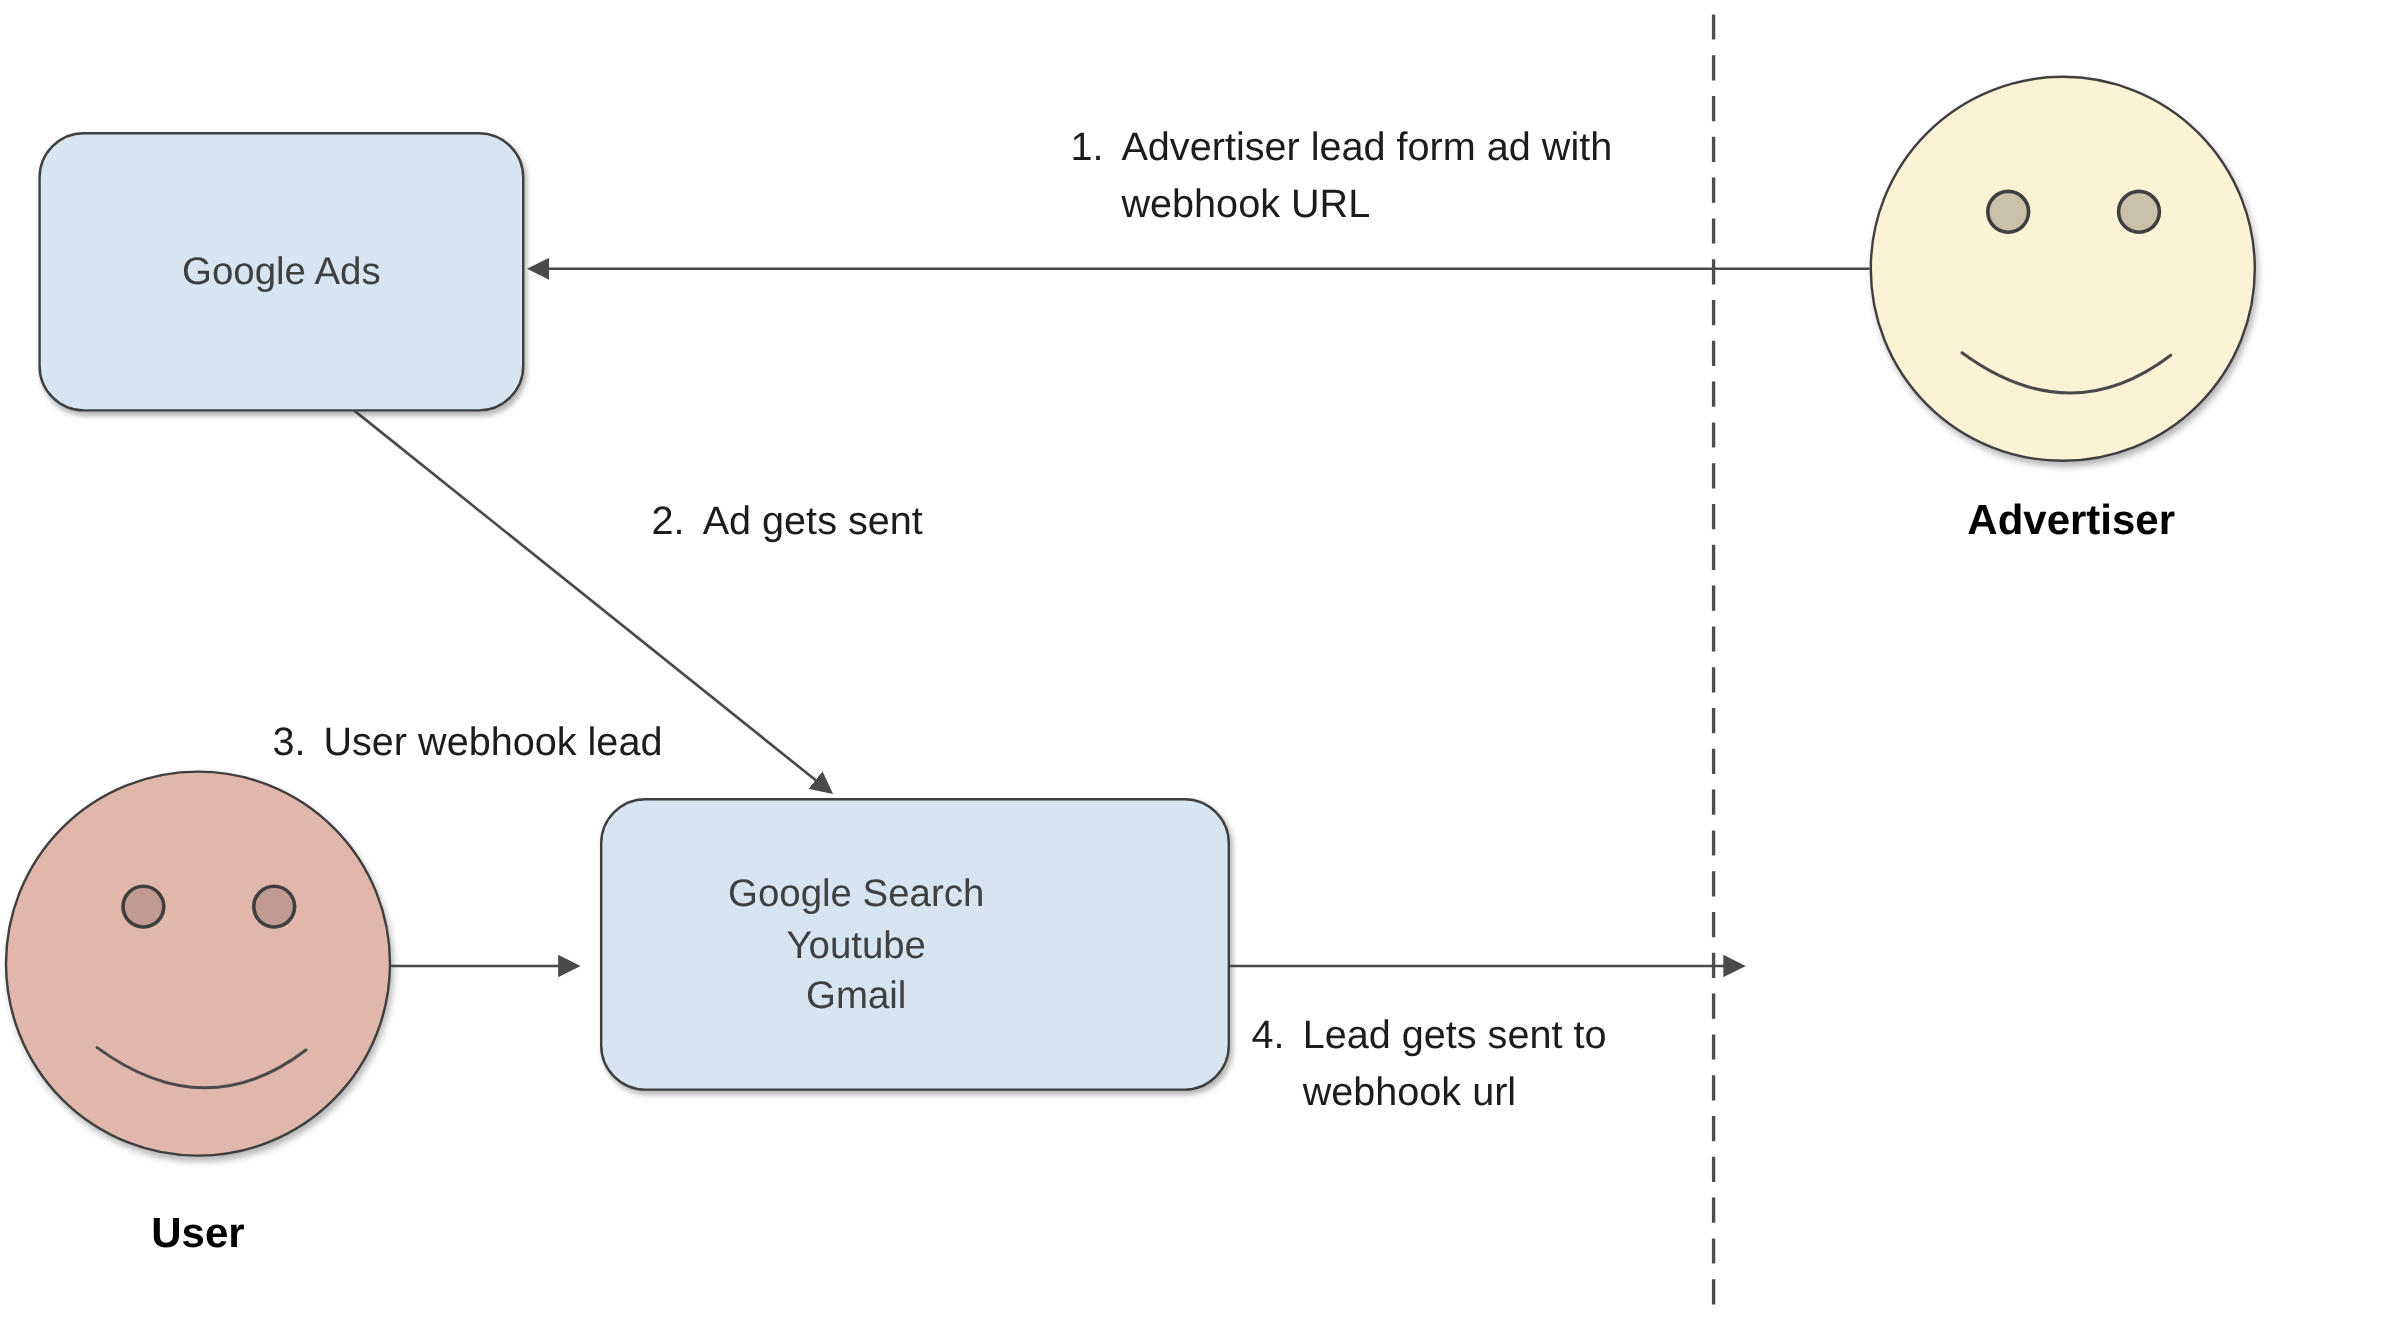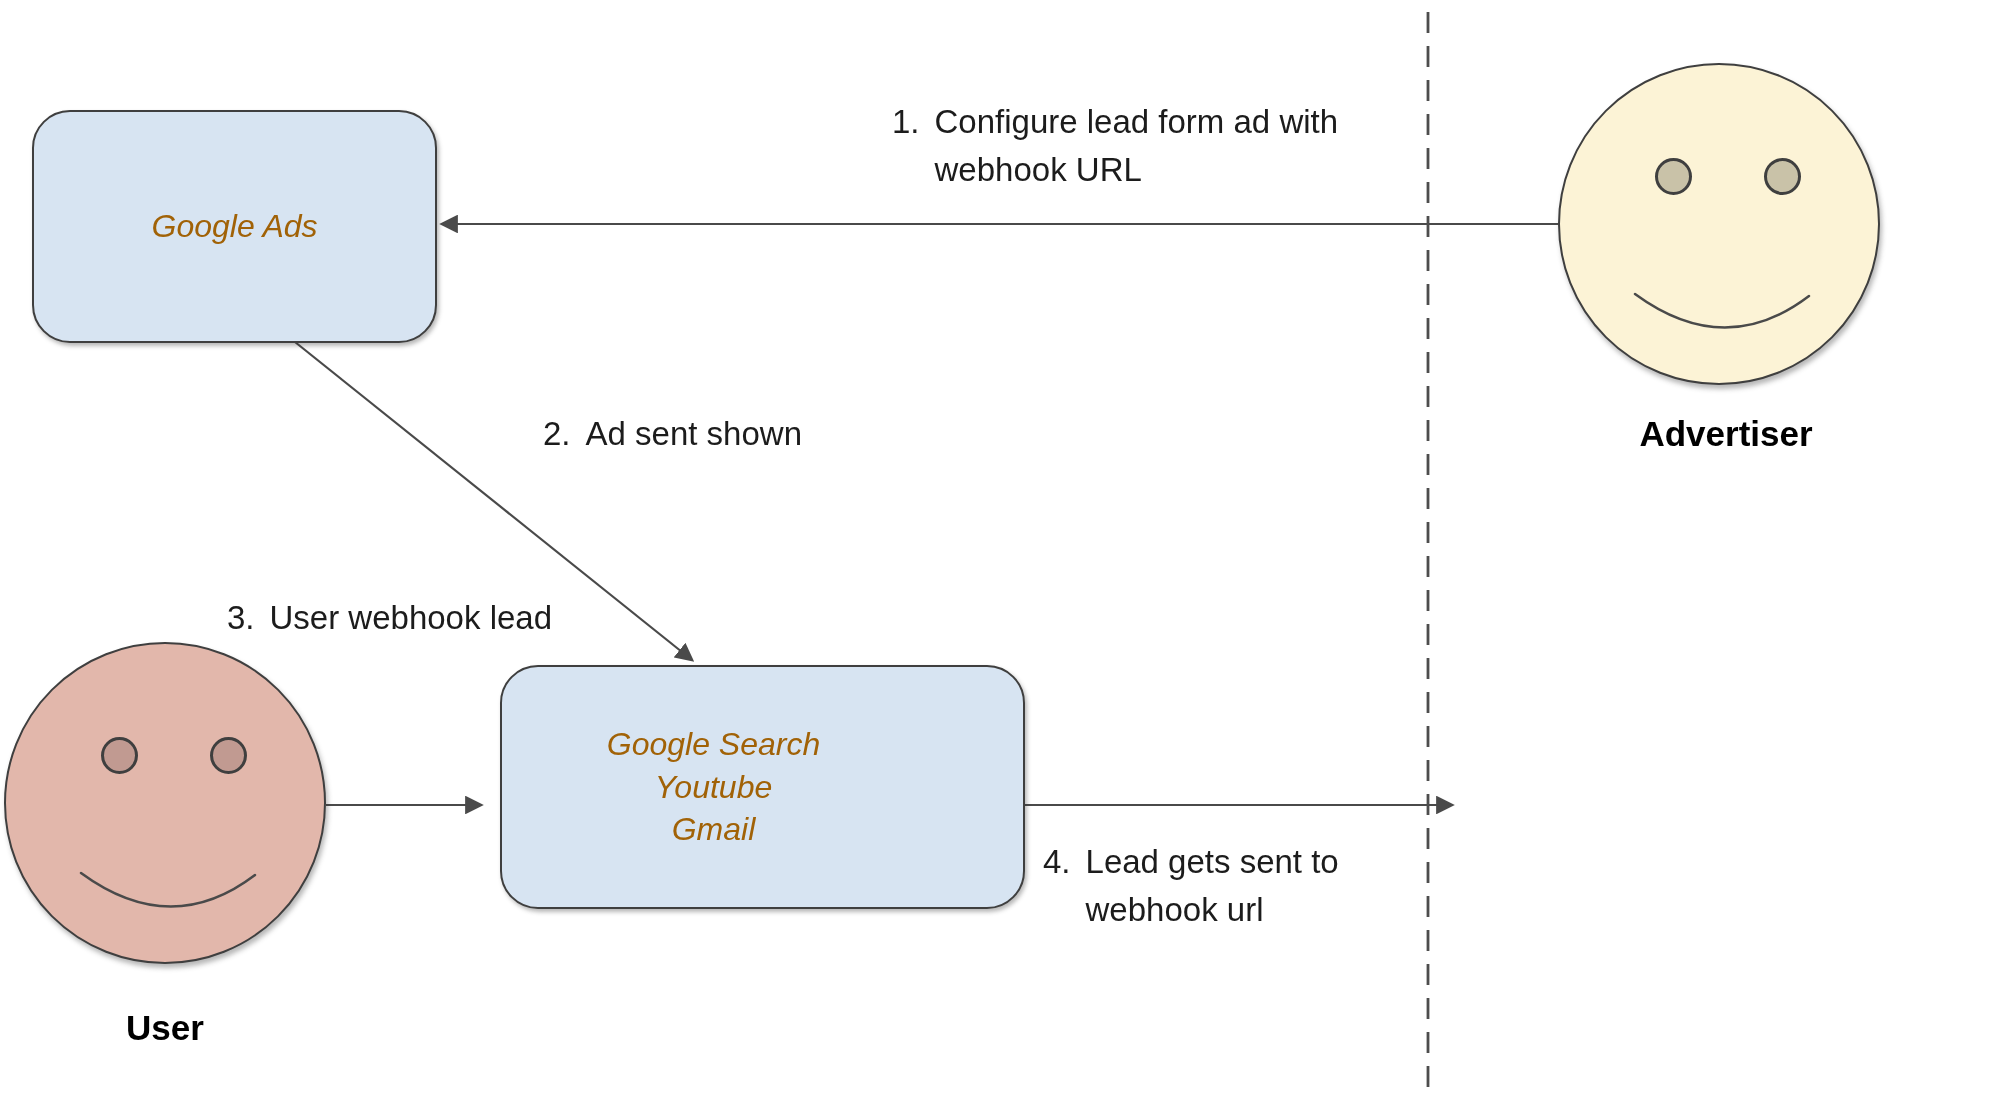--- a/index.html
+++ b/index.html
@@ -24,23 +24,22 @@
     position: absolute;
     box-sizing: border-box;
     border: 2.5px solid #3f3f3f;
     border-radius: 38px;
     display: flex;
     align-items: center;
     justify-content: center;
     text-align: center;
     font-size: 32px;
     line-height: 1.34;
-    color: #a16207;
+    color: #404040;
     box-shadow: 2px 3px 4px rgba(50,50,50,0.35);
-    font-style: italic;
   }
   .node-blue   { background: #d7e4f2; }
   .node-yellow { background: #fbf0ce; }
 
   #node-google-ads      { left: 32px;   top: 110px; width: 405px; height: 233px; }
   #node-google-surfaces { left: 500px;  top: 665px; width: 525px; height: 244px; }
   #node-crm             { left: 1457px; top: 669px; width: 450px; height: 276px; }
 
   .preline { white-space: pre-line; }
   #node-google-surfaces .node-label { position: relative; left: -49px; }
@@ -146,27 +145,27 @@
     <div class="eye eye-left"></div>
     <div class="eye eye-right"></div>
     <svg class="smile-svg" viewBox="0 0 322 322">
       <path d="M 78 232 Q 168 298 252 234" fill="none" stroke="#4a4a4a" stroke-width="2.5" stroke-linecap="round"></path>
     </svg>
   </div>
   <div class="actor-label" id="label-user">User</div>
 
   <div class="note" id="note-1">
     <span class="num">1.</span>
-    <span class="txt">Configure lead form ad with
+    <span class="txt">Advertiser lead form ad with
 webhook URL</span>
   </div>
 
   <div class="note" id="note-2">
     <span class="num">2.</span>
-    <span class="txt">Ad sent shown</span>
+    <span class="txt">Ad gets sent</span>
   </div>
 
   <div class="note" id="note-3">
     <span class="num">3.</span>
     <span class="txt">User webhook lead</span>
   </div>
 
   <div class="note" id="note-4">
     <span class="num">4.</span>
     <span class="txt">Lead gets sent to

